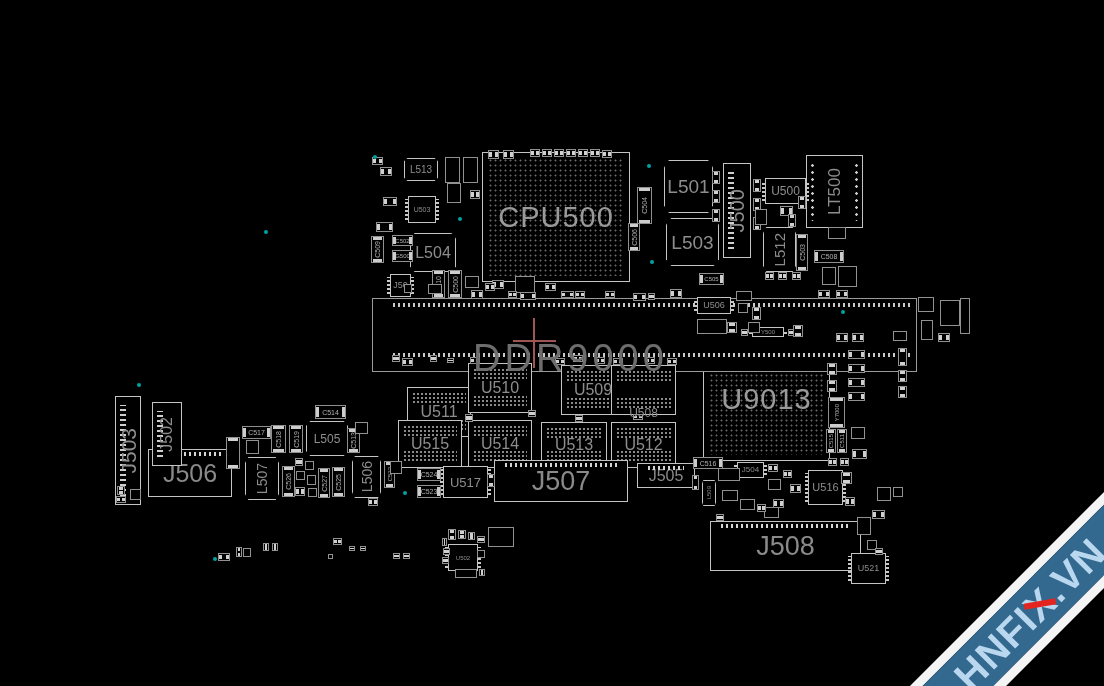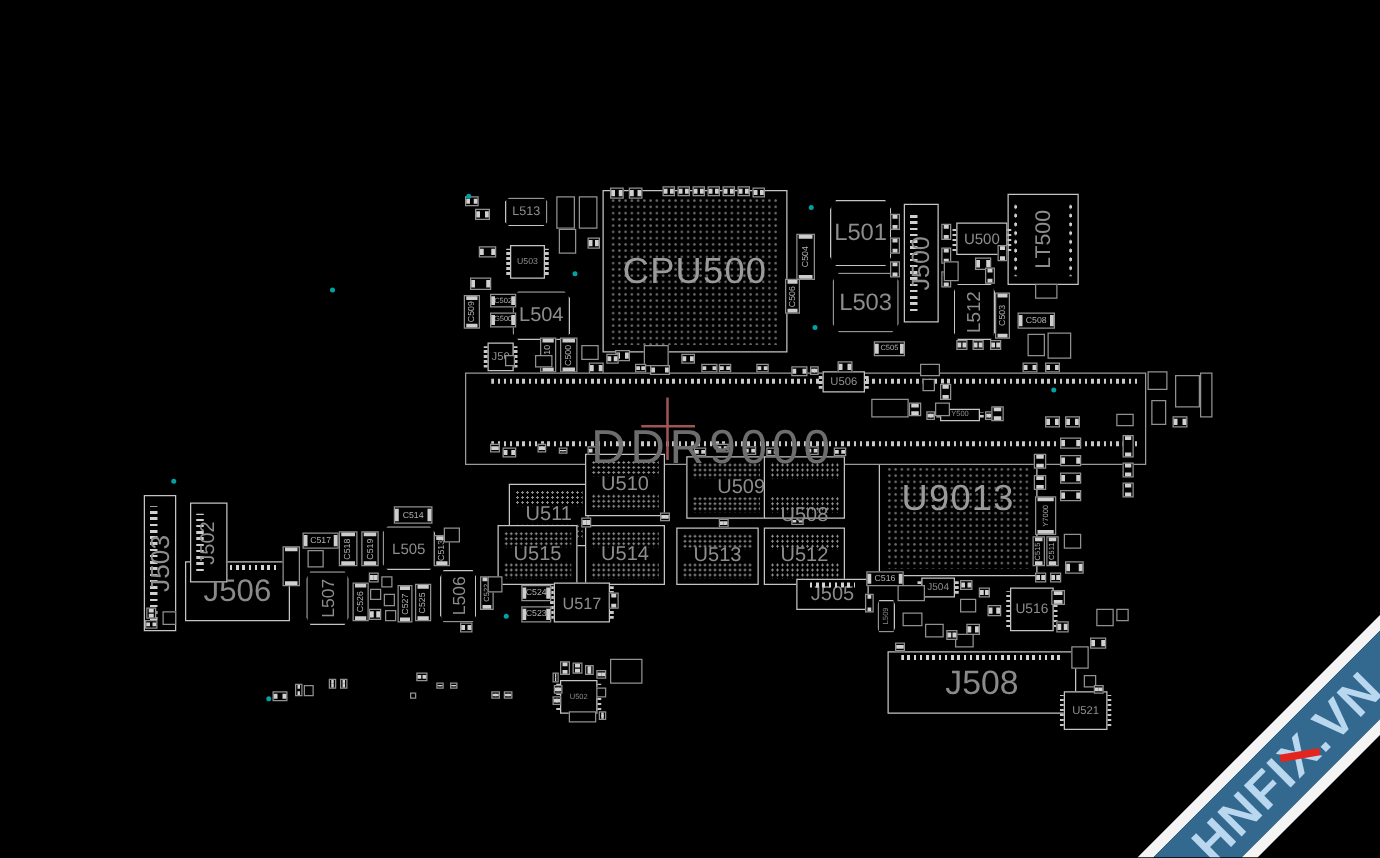--- a/index.html
+++ b/index.html
@@ -104,38 +104,41 @@
     </div>
     <div class="cmp sock" style="left: 372px; top: 298px; width: 545px; height: 74px;">
       <div class="lbl abs" style="font-size: 38px; left: 100px; top: 40px;">DDR9000</div>
     </div>
     <div class="cmp mem" style="left: 407px; top: 363px; width: 64px; height: 50px; margin-top: 24px;">
       <div class="lbl" style="font-size: 16px;">U511</div>
     </div>
     <div class="cmp mem" style="left: 468px; top: 363px; width: 64px; height: 50px;">
       <div class="lbl" style="font-size: 16px;">U510</div>
     </div>
-    <div class="cmp mem" style="left: 549px; top: 365px; width: 64px; height: 50px; justify-content: flex-end;">
+    <div class="cmp mem" style="left: 561px; top: 365px; width: 64px; height: 50px;">
       <div class="lbl" style="font-size: 16px;">U509</div>
     </div>
     <div class="cmp mem" style="left: 611px; top: 365px; width: 65px; height: 50px;">
-      <div class="lbl" style="font-size: 16px; margin-top: 45px;">U508</div>
+      <div class="lbl" style="font-size: 12px; margin-top: 45px;">U508</div>
     </div>
     <div class="cmp mem" style="left: 398px; top: 420px; width: 64px; height: 48px;">
       <div class="lbl" style="font-size: 16px;">U515</div>
     </div>
     <div class="cmp mem" style="left: 468px; top: 420px; width: 64px; height: 48px;">
       <div class="lbl" style="font-size: 16px;">U514</div>
     </div>
     <div class="cmp mem" style="left: 541px; top: 422px; width: 66px; height: 46px;">
       <div class="lbl" style="font-size: 16px;">U513</div>
     </div>
     <div class="cmp mem" style="left: 611px; top: 422px; width: 65px; height: 46px;">
       <div class="lbl" style="font-size: 16px;">U512</div>
     </div>
+    <div class="cmp connh" style="left: 494px; top: 460px; width: 134px; height: 42px;">
+      <div class="lbl" style="font-size: 27px;">J507</div>
+    </div>
     <div class="cmp connh" style="left: 710px; top: 521px; width: 151px; height: 50px;">
       <div class="lbl" style="font-size: 27px;">J508</div>
     </div>
     <div class="cmp connh" style="left: 148px; top: 449px; width: 84px; height: 48px;">
       <div class="lbl" style="font-size: 25px;">J506</div>
     </div>
     <div class="cmp connh" style="left: 637px; top: 463px; width: 58px; height: 25px;">
       <div class="lbl" style="font-size: 16px;">J505</div>
     </div>
     <div class="cmp connv" style="left: 115px; top: 396px; width: 26px; height: 109px;">
@@ -182,21 +185,21 @@
     </div>
     <div class="cmp chip" style="left: 408px; top: 196px; width: 28px; height: 27px;">
       <div class="lbl" style="font-size: 7px;">U503</div>
     </div>
     <div class="cmp chip" style="left: 808px; top: 470px; width: 35px; height: 35px;">
       <div class="lbl" style="font-size: 11px;">U516</div>
     </div>
     <div class="cmp chip" style="left: 443px; top: 466px; width: 45px; height: 32px;">
       <div class="lbl" style="font-size: 13px;">U517</div>
     </div>
-    <div class="cmp chip" style="left: 658px; top: 297px; width: 34px; height: 17px;">
+    <div class="cmp chip" style="left: 697px; top: 297px; width: 34px; height: 17px;">
       <div class="lbl" style="font-size: 9px;">U506</div>
     </div>
     <div class="cmp chip" style="left: 851px; top: 553px; width: 35px; height: 31px;">
       <div class="lbl" style="font-size: 9px;">U521</div>
     </div>
     <div class="cmp chip" style="left: 448px; top: 544px; width: 30px; height: 27px;">
       <div class="lbl" style="font-size: 6px;">U502</div>
     </div>
     <div class="cmp chip" style="left: 737px; top: 462px; width: 27px; height: 16px;">
       <div class="lbl" style="font-size: 8px;">J504</div>

